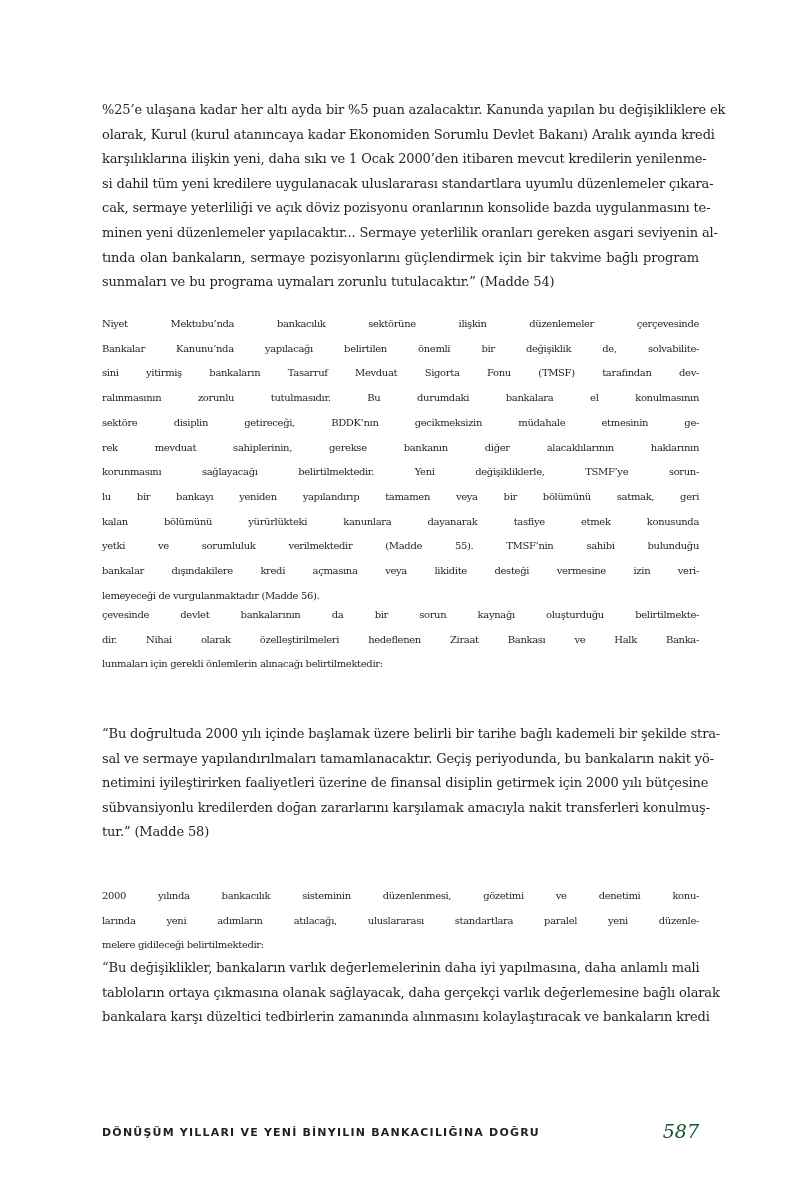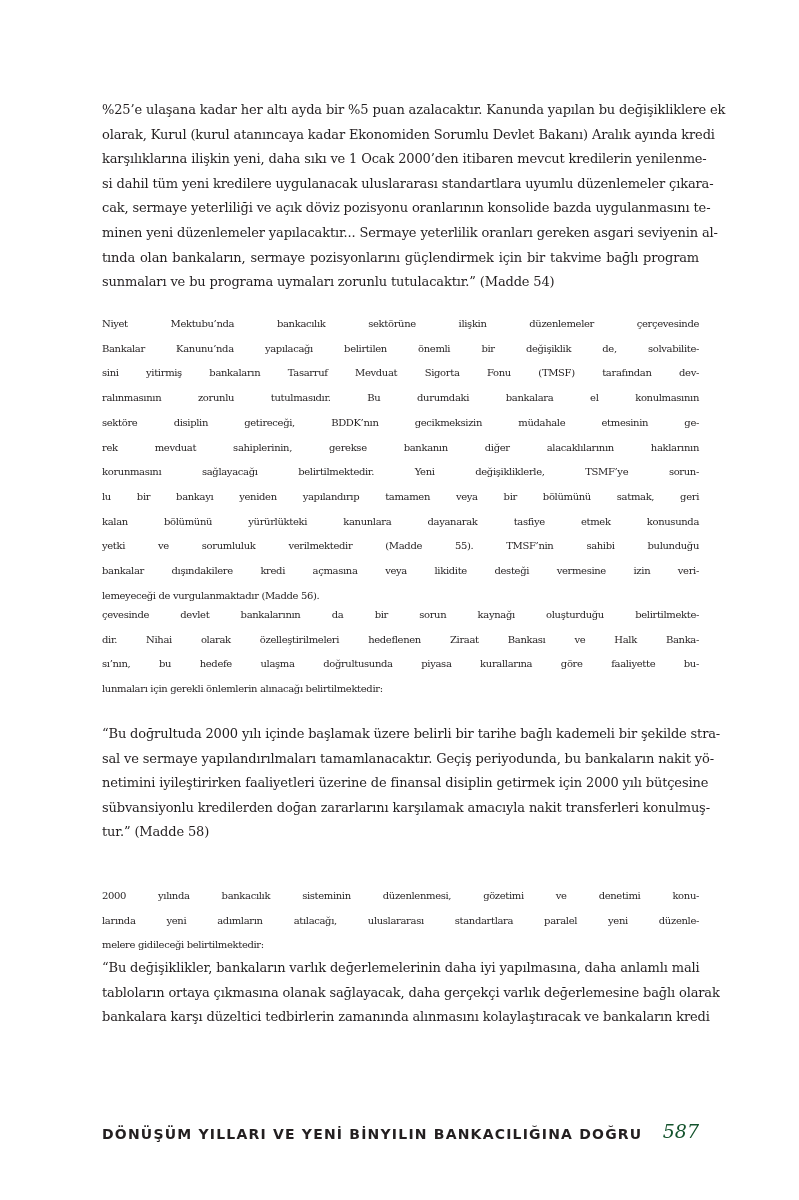--- a/index.html
+++ b/index.html
@@ -57,21 +57,21 @@
       top: 1120px;
       width: 597px;
       height: 30px;
     }
     .running-title {
       position: absolute;
       left: 0;
       top: 6px;
       font-family: "DejaVu Sans", "Liberation Sans", sans-serif;
       font-weight: bold;
-      font-size: 14px;
+      font-size: 11px;
       letter-spacing: 1.2px;
       color: #231f20;
     }
     .page-number {
       position: absolute;
       right: 0;
       top: 0;
       font-family: "DejaVu Serif", "Liberation Serif", serif;
       font-style: italic;
       font-size: 19px;
@@ -105,21 +105,20 @@
     <span class="line">lu bir bankayı yeniden yapılandırıp tamamen veya bir bölümünü satmak, geri</span>
     <span class="line">kalan bölümünü yürürlükteki kanunlara dayanarak tasfiye etmek konusunda</span>
     <span class="line">yetki ve sorumluluk verilmektedir (Madde 55). TMSF’nin sahibi bulunduğu</span>
     <span class="line">bankalar dışındakilere kredi açmasına veya likidite desteği vermesine izin veri-</span>
     <span class="line last">lemeyeceği de vurgulanmaktadır (Madde 56).</span>
   </div>
 
   <div id="para2" class="body-para">
     <span class="line">çevesinde devlet bankalarının da bir sorun kaynağı oluşturduğu belirtilmekte-</span>
     <span class="line">dir. Nihai olarak özelleştirilmeleri hedeflenen Ziraat Bankası ve Halk Banka-</span>
-    <span class="line">sı’nın, bu hedefe ulaşma doğrultusunda piyasa kurallarına göre faaliyette bu-</span>
     <span class="line last">lunmaları için gerekli önlemlerin alınacağı belirtilmektedir:</span>
   </div>
 
   <div id="quote2" class="quote-small">
     <span class="line">“Bu doğrultuda 2000 yılı içinde başlamak üzere belirli bir tarihe bağlı kademeli bir şekilde stra-</span>
     <span class="line">sal ve sermaye yapılandırılmaları tamamlanacaktır. Geçiş periyodunda, bu bankaların nakit yö-</span>
     <span class="line">netimini iyileştirirken faaliyetleri üzerine de finansal disiplin getirmek için 2000 yılı bütçesine</span>
     <span class="line">sübvansiyonlu kredilerden doğan zararlarını karşılamak amacıyla nakit transferleri konulmuş-</span>
     <span class="line last">tur.” (Madde 58)</span>
   </div>

